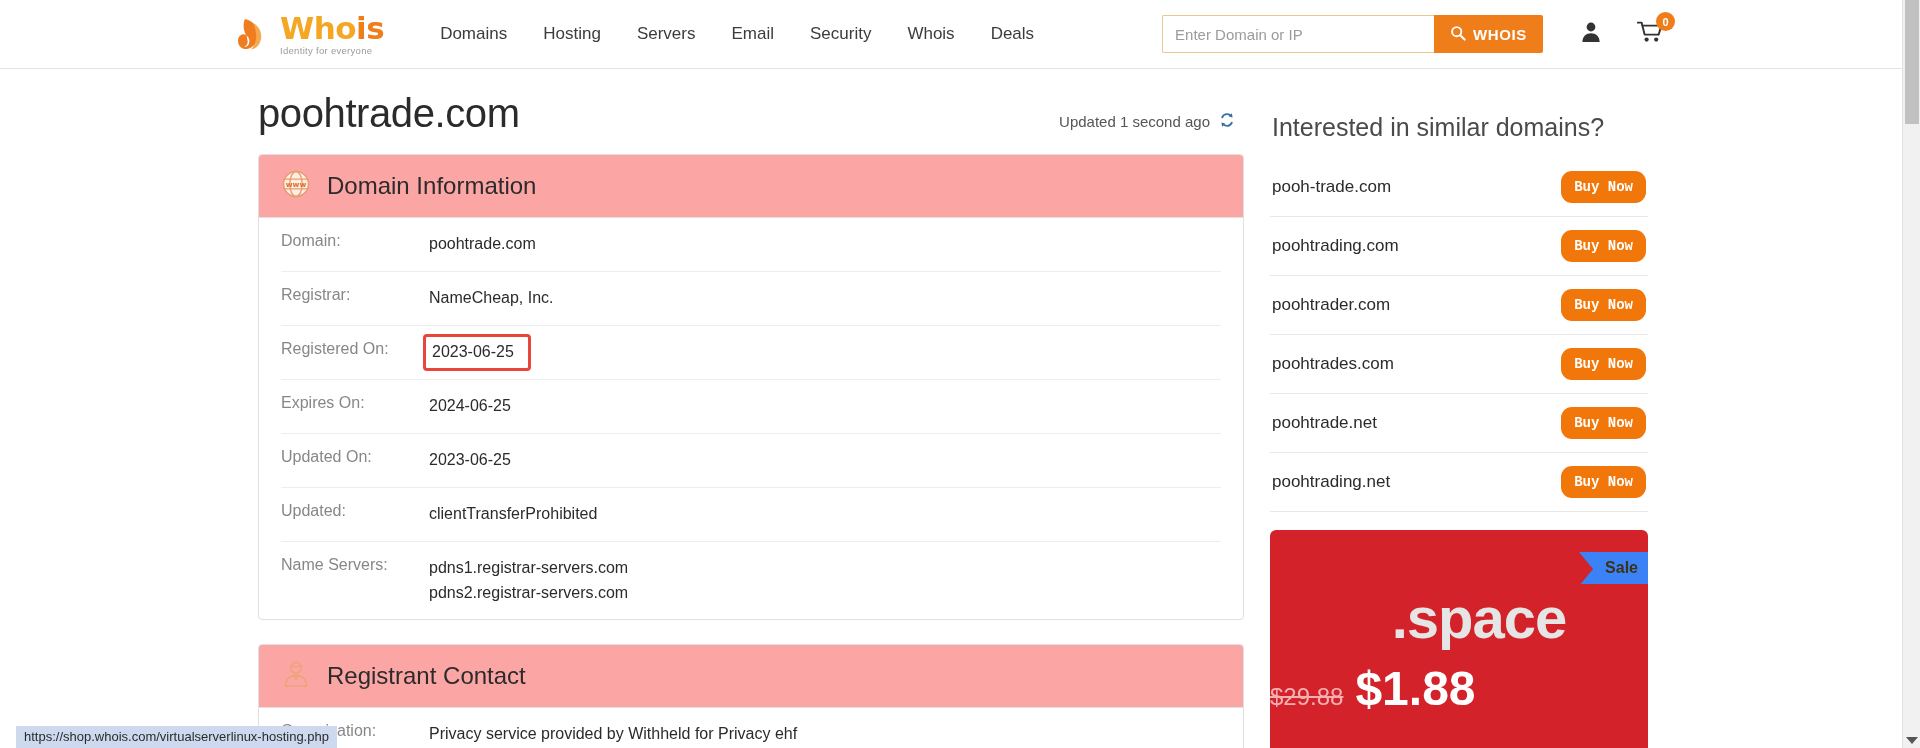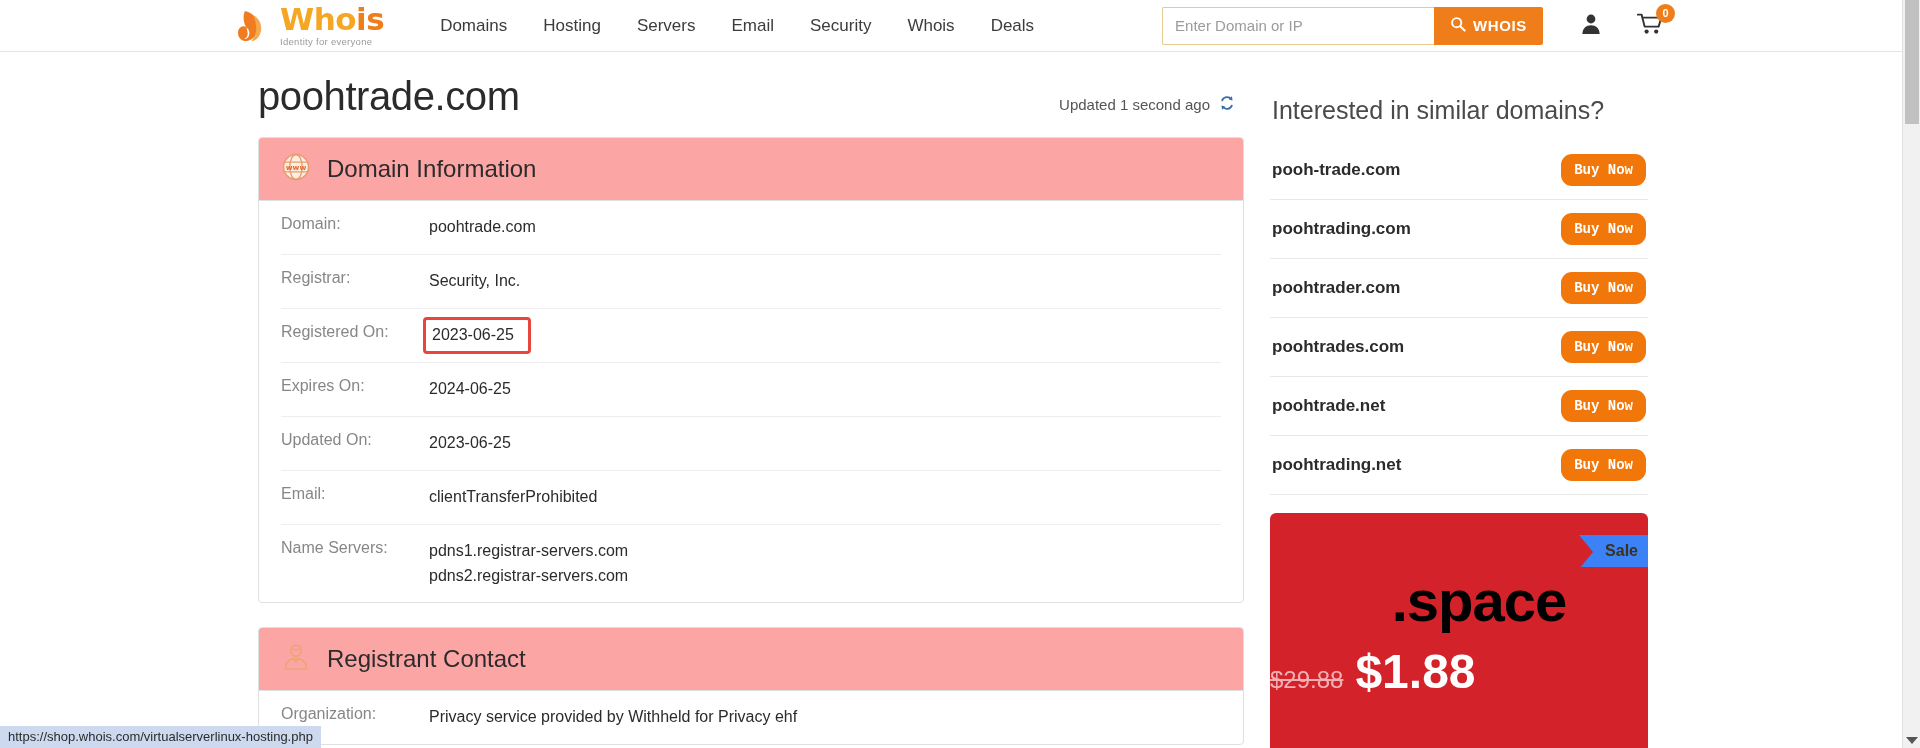--- a/index.html
+++ b/index.html
@@ -17,21 +17,21 @@
     position: relative;
     width: 1920px;
     height: 748px;
     overflow: hidden;
     background: #fff;
   }
 
   
   .site-header {
     position: relative;
-    height: 52px;
+    height: 69px;
     background: #ffffff;
     border-bottom: 1px solid #e4e4e4;
     display: flex;
     align-items: center;
     padding-left: 232px;
     width: 1902px;
   }
 
   .logo {
     display: flex;
@@ -247,21 +247,21 @@
   }
   .sug-row {
     display: flex;
     align-items: center;
     justify-content: space-between;
     padding: 13px 2px;
     border-bottom: 1px solid #e8e8e8;
   }
   .sug-name {
     font-size: 17px;
-    font-weight: bold;
+    font-weight: normal;
     color: #2b2b2b;
     font-family: "Liberation Sans", sans-serif;
     text-align: center;
   }
   .buy-btn {
     background: #f2770a;
     color: #fff;
     border: none;
     font-size: 14px;
     font-weight: bold;
@@ -295,21 +295,21 @@
   }
   .promo-ribbon::before {
     content: "";
     position: absolute;
     left: -0px; top: 0;
     border-top: 17px solid transparent;
     border-bottom: 17px solid transparent;
     border-left: 14px solid #d3222a;
   }
   .promo-tld {
-    color: #000000;
+    color: #e5e5e5;
     font-size: 58px;
     font-weight: bold;
     margin-top: 54px;
     letter-spacing: -1px;
     font-family: "Liberation Sans", sans-serif;
     padding-left: 40px;
   }
   .promo-price-row {
     display: flex;
     align-items: baseline;
@@ -325,21 +325,21 @@
   .promo-new {
     color: #fff;
     font-size: 48px;
     font-weight: bold;
     font-family: "Liberation Sans", sans-serif;
   }
 
   
   .status-bar {
     position: absolute;
-    left: 0; bottom: 0;
+    left: 16px; bottom: 0;
     background: #ccd9ef;
     color: #2b2b2b;
     font-size: 13px;
     padding: 3px 8px 4px 8px;
     font-family: "Liberation Sans", sans-serif;
     white-space: nowrap;
     z-index: 50;
   }
 
   
@@ -471,21 +471,21 @@
         </div>
         <div class="card-body">
 
           <div class="info-row">
             <div class="info-label">Domain:</div>
             <div class="info-value">poohtrade.com</div>
           </div>
 
           <div class="info-row">
             <div class="info-label">Registrar:</div>
-            <div class="info-value">Security, Inc.</div>
+            <div class="info-value">NameCheap, Inc.</div>
           </div>
 
           <div class="info-row">
             <div class="info-label">Registered On:</div>
             <div class="info-value">
               <span class="highlight-box">
                 <span>2023-06-25</span>
               </span>
             </div>
           </div>
@@ -494,21 +494,21 @@
             <div class="info-label">Expires On:</div>
             <div class="info-value">2024-06-25</div>
           </div>
 
           <div class="info-row">
             <div class="info-label">Updated On:</div>
             <div class="info-value">2023-06-25</div>
           </div>
 
           <div class="info-row">
-            <div class="info-label">Email:</div>
+            <div class="info-label">Updated:</div>
             <div class="info-value">clientTransferProhibited</div>
           </div>
 
           <div class="info-row">
             <div class="info-label">Name Servers:</div>
             <div class="info-value">
               <span class="ns-line">pdns1.registrar-servers.com</span>
               <span class="ns-line">pdns2.registrar-servers.com</span>
             </div>
           </div>

